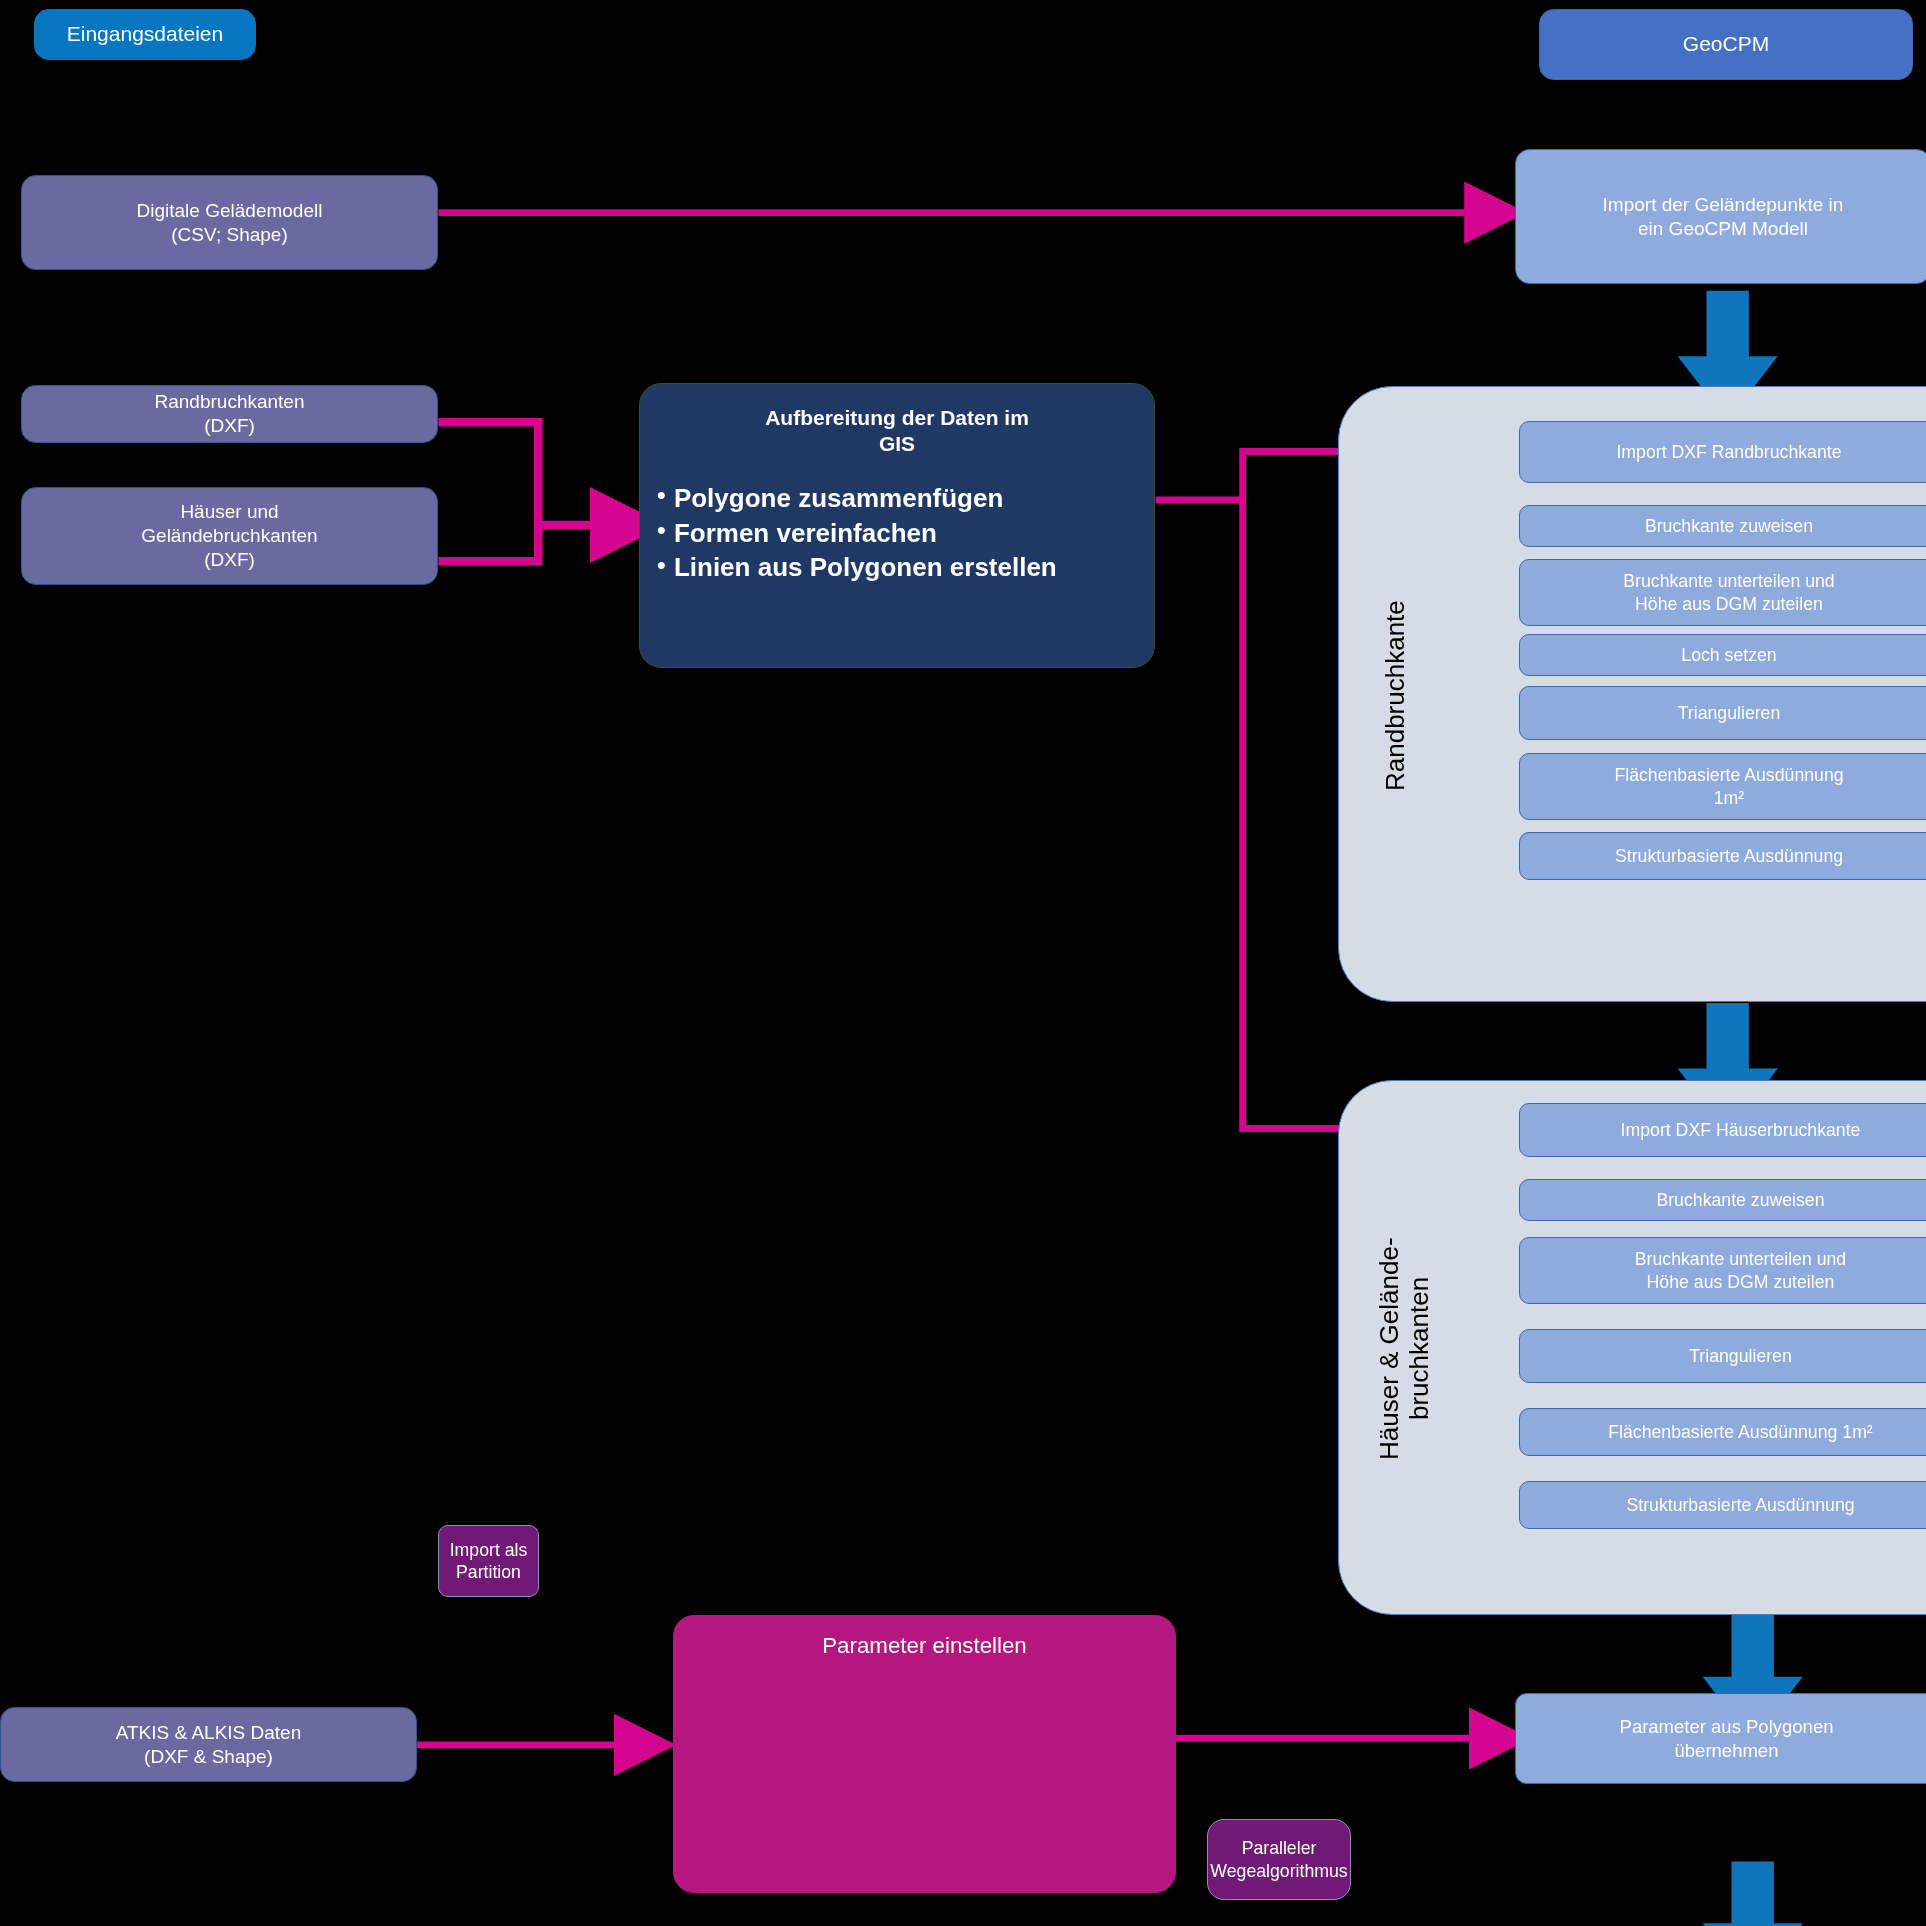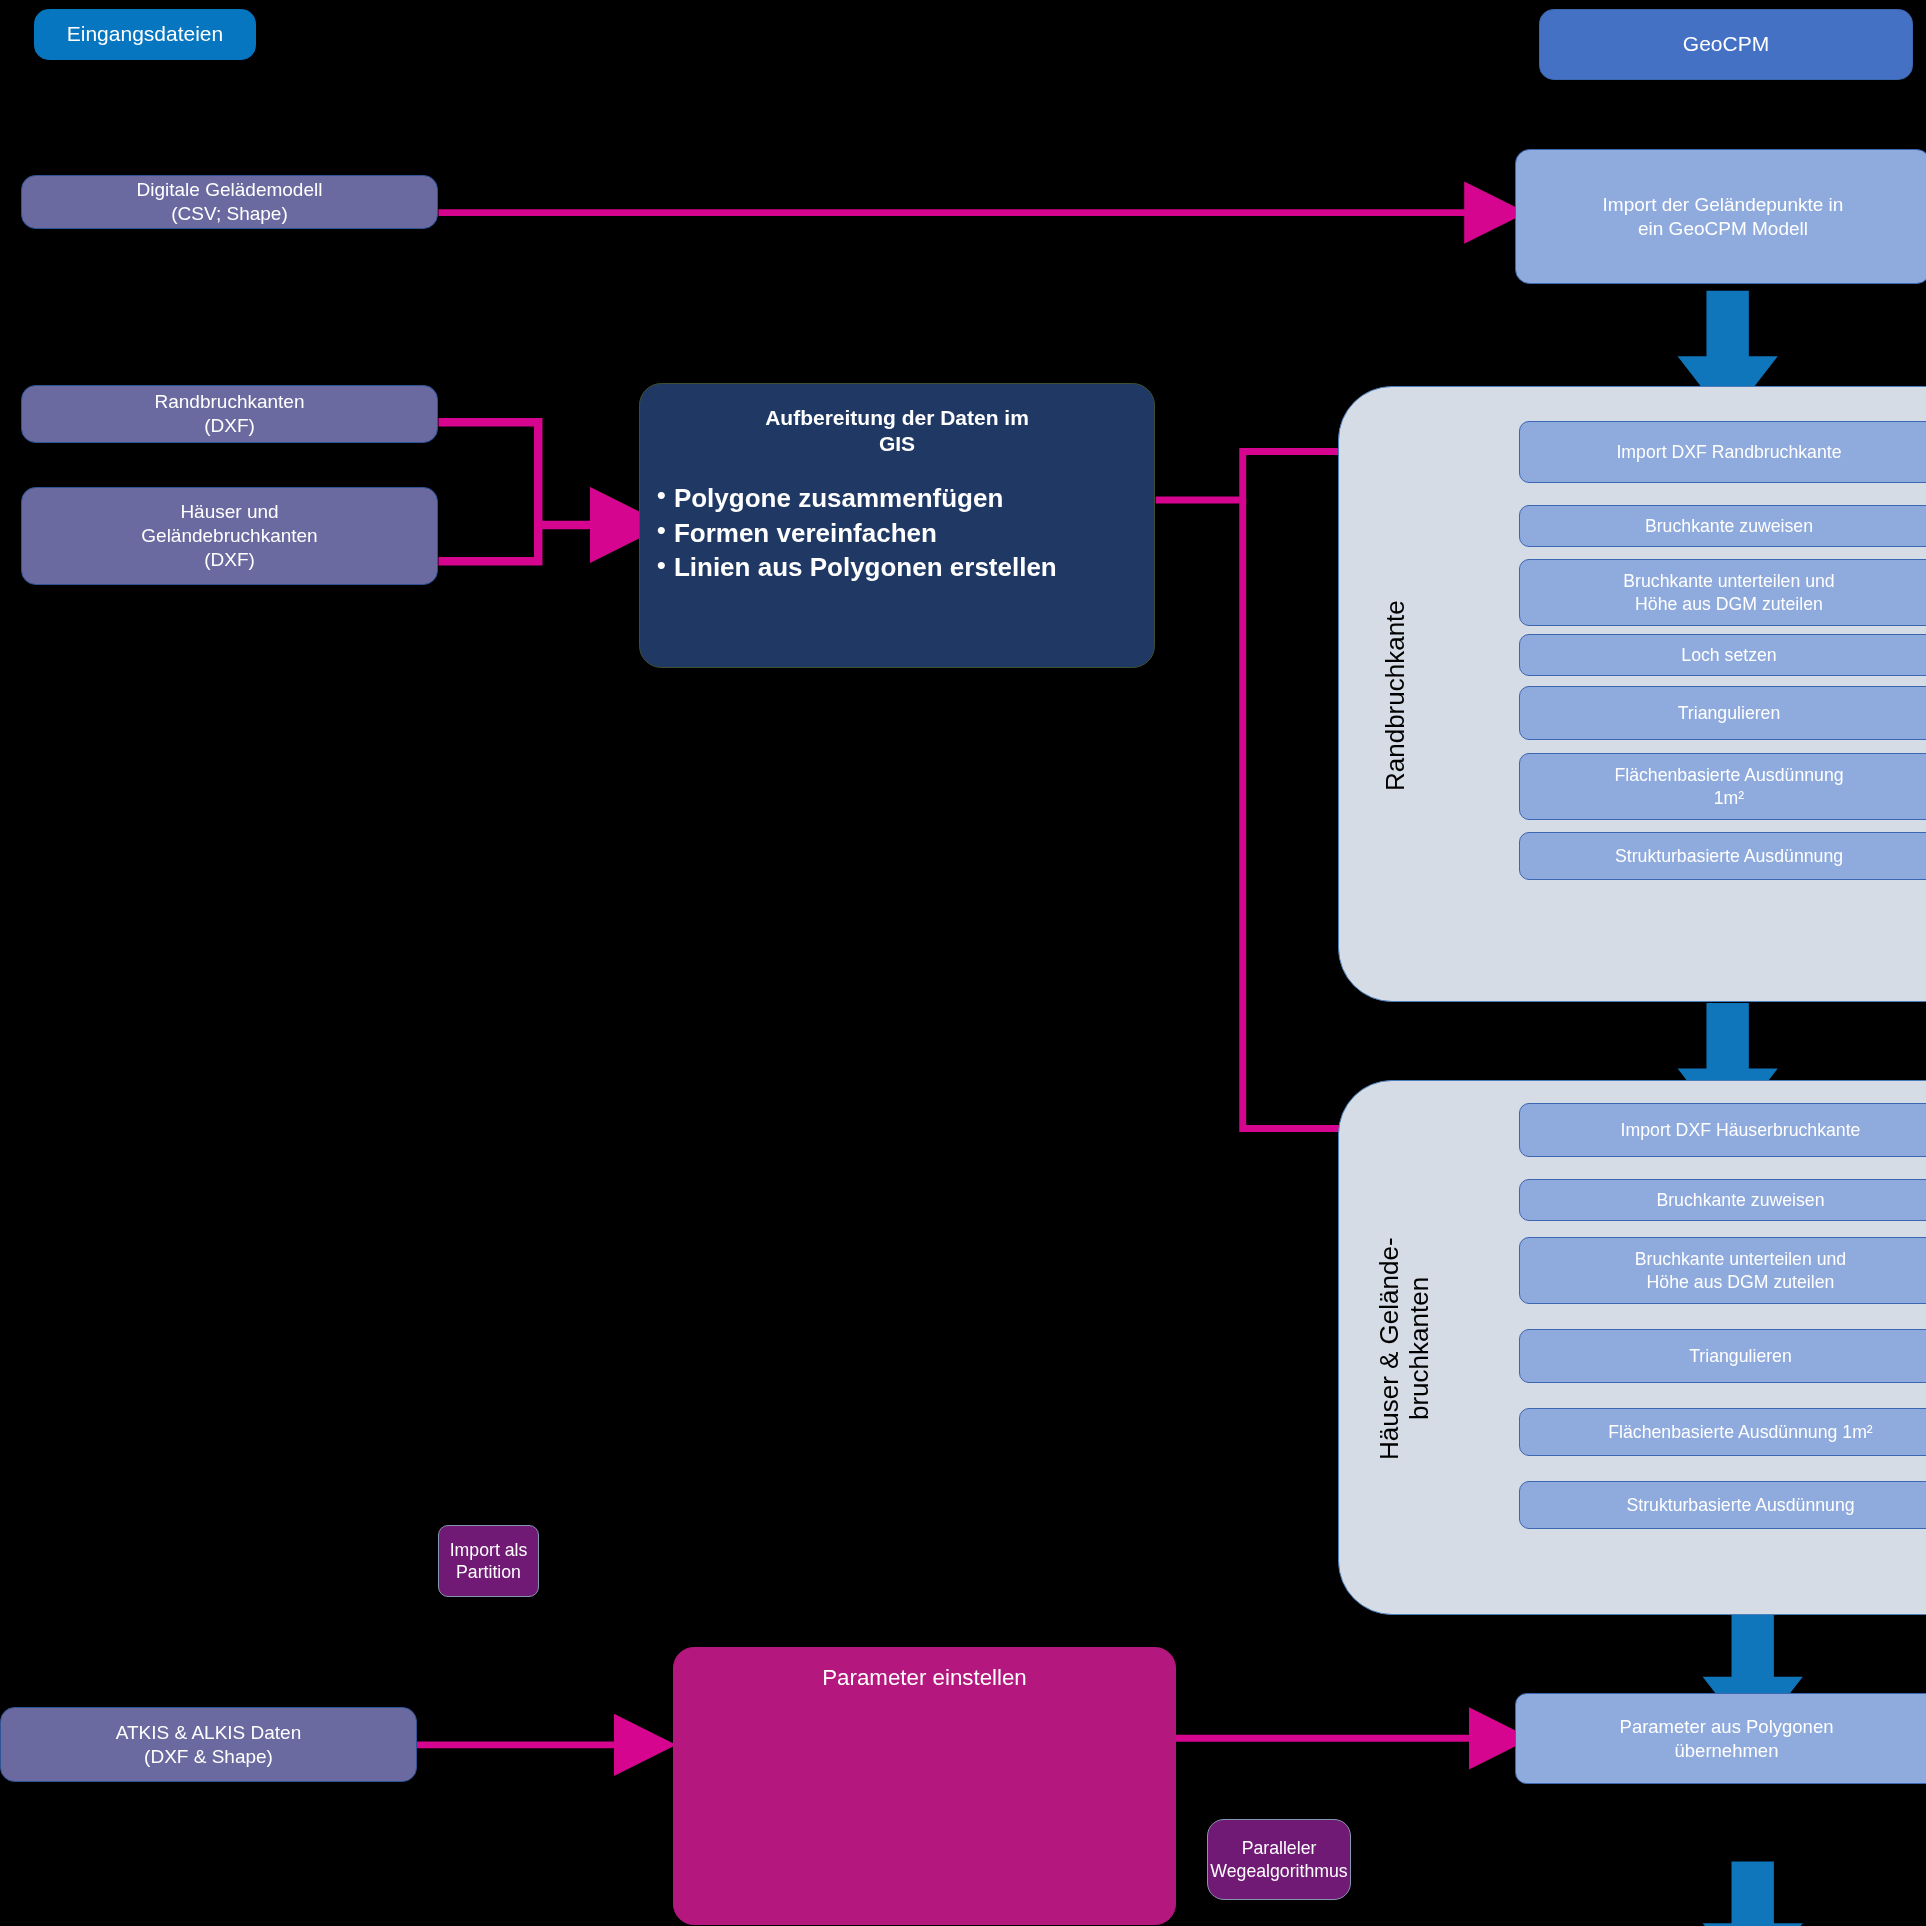--- a/index.html
+++ b/index.html
@@ -23,21 +23,21 @@
     line-height:1.25;
   }
   .box .ttl{width:100%;}
   
   .c-blue      {background:#0776c0;border:1.2px solid #0776c0;}
   .c-bluemid   {background:#4471c4;border:1.2px solid #3d66b0;}
   .c-navy      {background:#1f3864;border:1.2px solid #404f2e;}
   .c-purple    {background:#6a6aa0;border:1.2px solid #2e5496;}
   .c-lightblue {background:#8faadc;border:1.2px solid #3d66b0;}
   .c-steel     {background:#701a75;border:1.2px solid #8497b0;}
-  .c-magenta   {background:#b4177e;border:1.2px solid #b4177e;margin-top:32px;}
+  .c-magenta   {background:#b4177e;border:1.2px solid #b4177e;}
   .c-group     {background:#d6dce5;border:1.2px solid #4a7ebb;}
 
   
   .bullets{
     list-style:none;margin:0;padding:0;text-align:left;
   }
   .bullets li{
     position:relative;padding-left:22.3px;margin:2.3px 0;
   }
   .bullets li:before{
@@ -128,21 +128,21 @@
   </svg>
 
   <div class="box c-blue" style="left:34px;top:8.5px;width:222px;height:51px;font-size:21px;">
     <span class="ttl">Eingangsdateien</span>
   </div>
 
   <div class="box c-bluemid" style="left:1539px;top:8.5px;width:374px;height:71px;font-size:21px;">
     <span class="ttl">GeoCPM</span>
   </div>
 
-  <div class="box c-purple" style="left:21px;top:175px;width:417px;height:54px;font-size:19px;">
+  <div class="box c-purple" style="left:21px;top:175px;width:417px;height:95px;font-size:19px;">
     <span>Digitale Gelädemodell</span>
     <span>(CSV; Shape)</span>
   </div>
 
   <div class="box c-purple" style="left:21px;top:385px;width:417px;height:58px;font-size:19px;">
     <span>Randbruchkanten</span>
     <span>(DXF)</span>
   </div>
 
   <div class="box c-purple" style="left:21px;top:487px;width:417px;height:98px;font-size:19px;">

